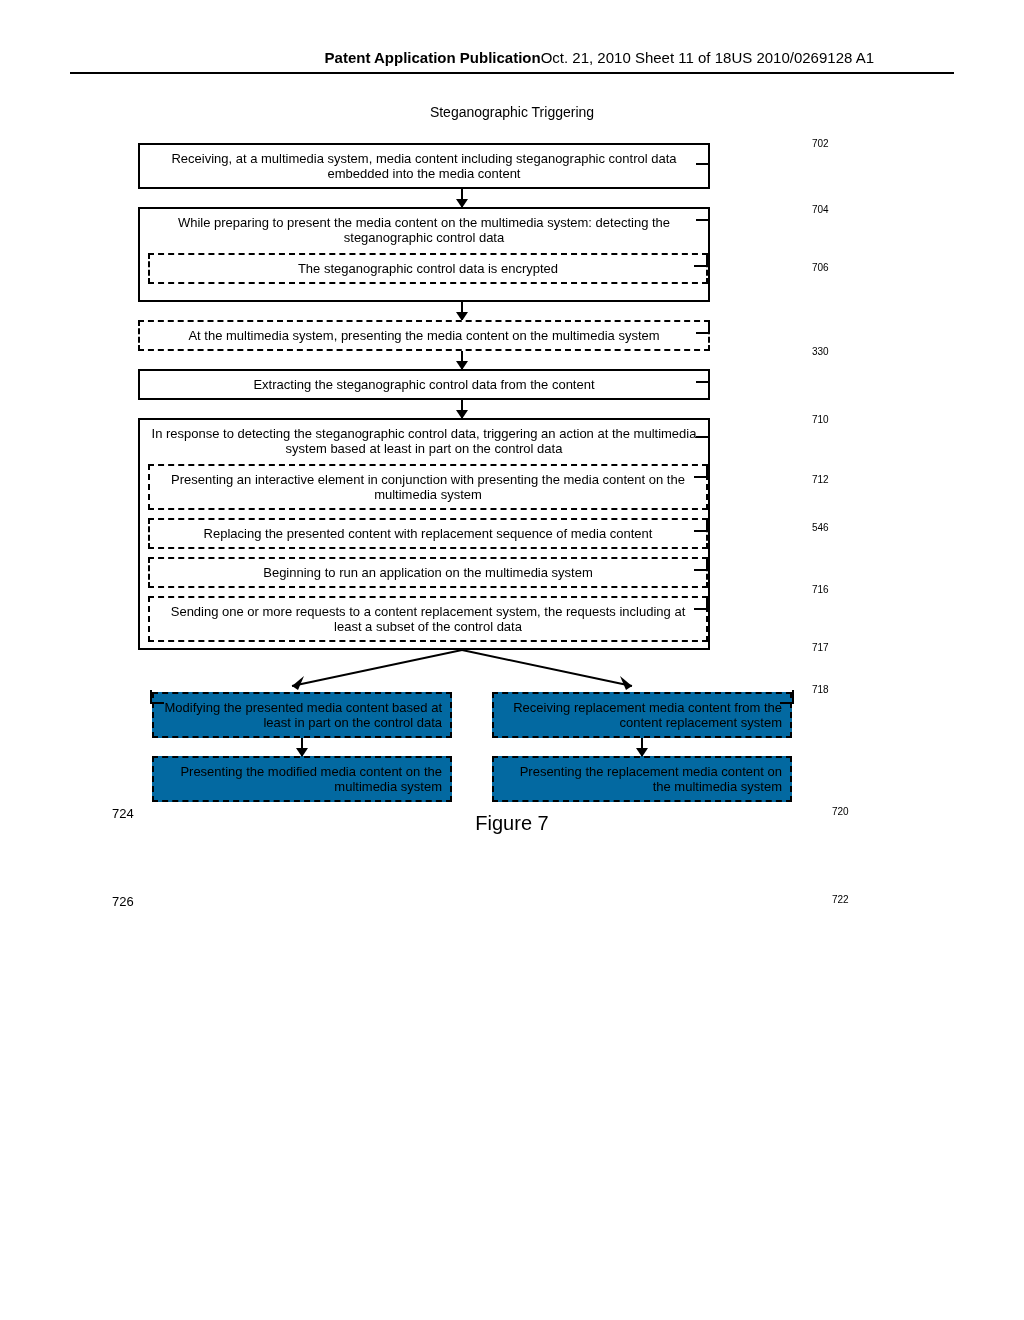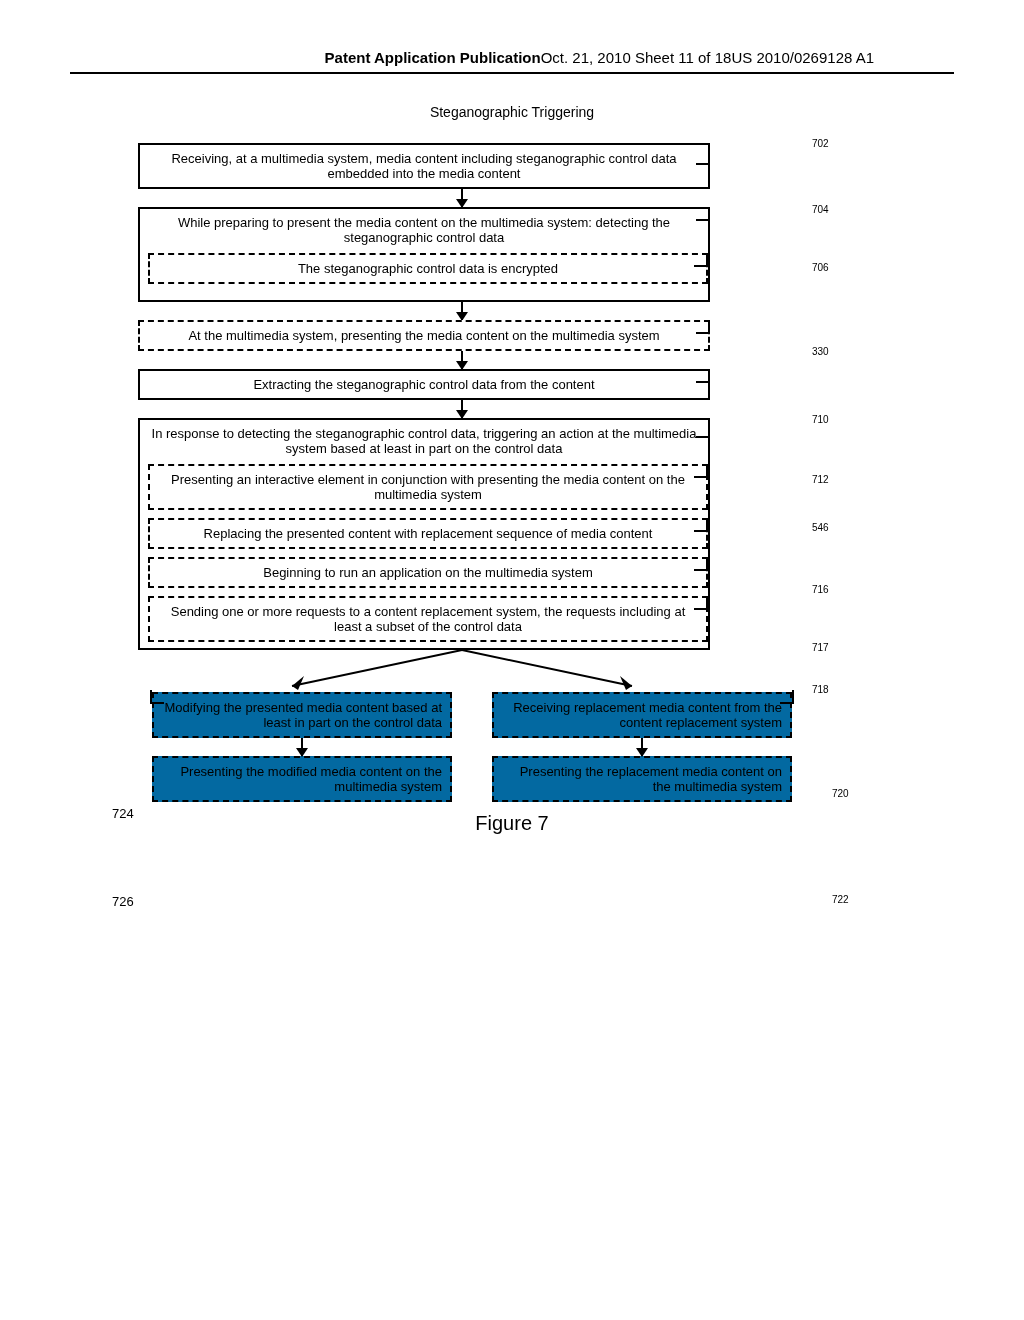--- a/index.html
+++ b/index.html
@@ -204,17 +204,17 @@
       </div>
       <div class="smallarrow"></div>
       <div class="box2">
         <span>Presenting the replacement media content on the multimedia system</span>
         <span class="hook" style="position:absolute; top:-2px; right:-2px;"></span>
       </div>
     </div>
   </div>
   <div style="position:absolute; top:702px; left:10px; font-size:13px;">724</div>
   <div style="position:absolute; top:790px; left:10px; font-size:13px;">726</div>
-  <div class="ref" style="top:684px; left:700px;">720</div>
+  <div class="ref" style="top:702px; left:700px;">720</div>
   <div class="ref" style="top:790px; left:700px;">722</div>
 
   <div class="figcap">Figure 7</div>
 </div>
 
 </body></html>

